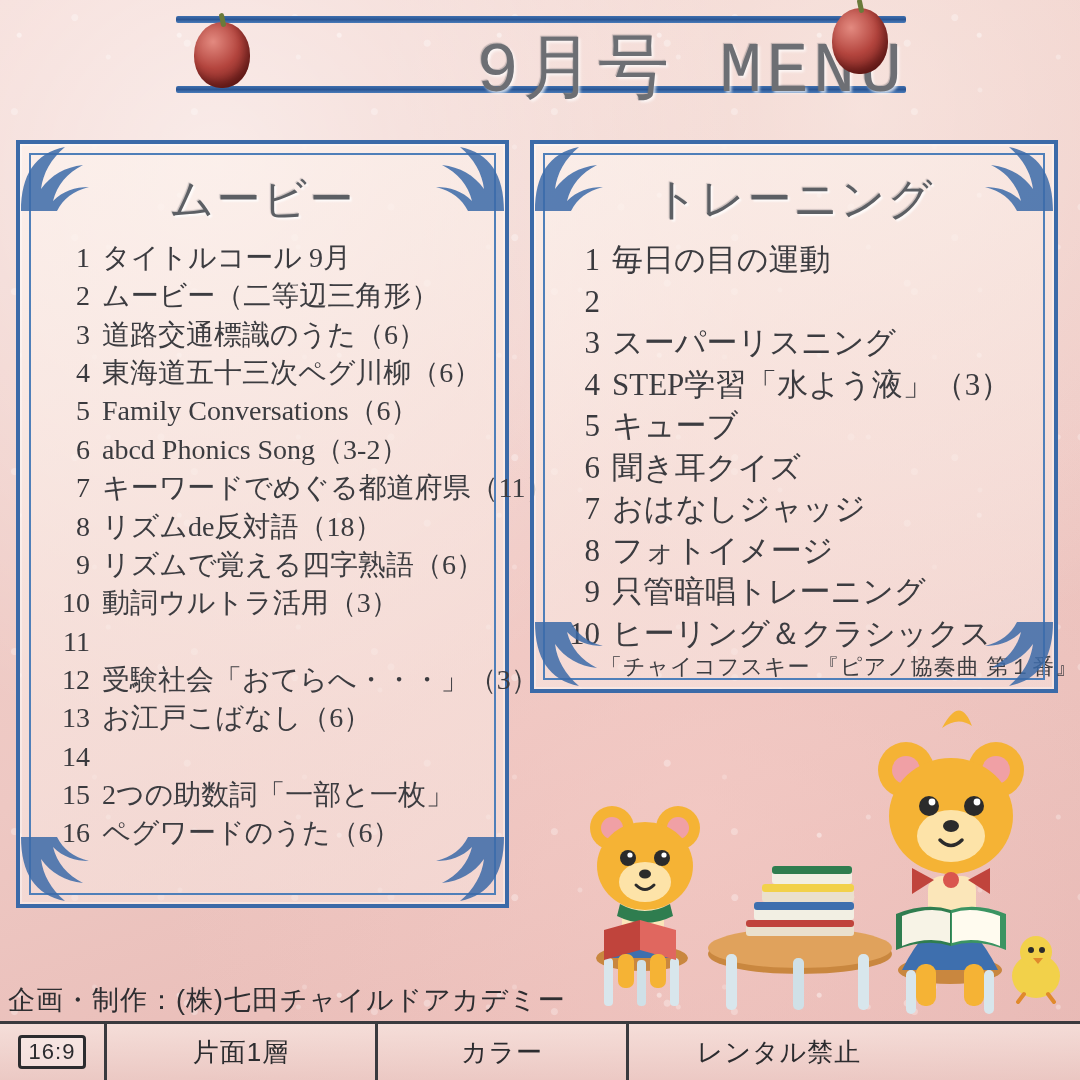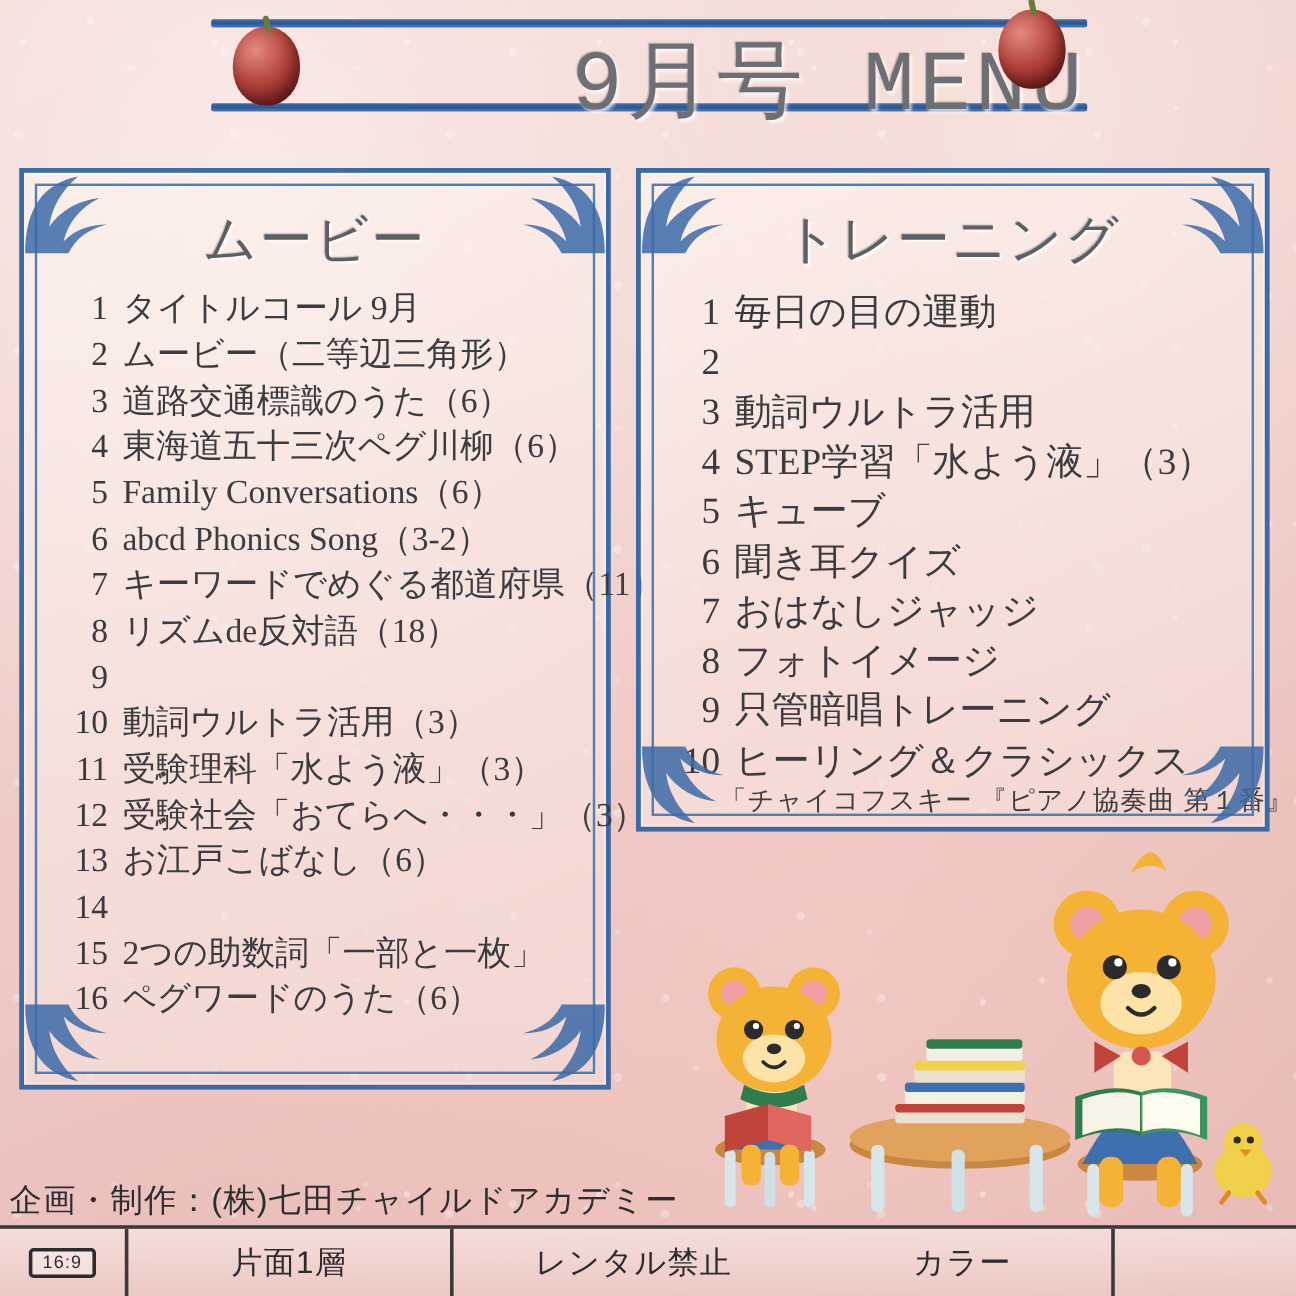--- a/index.html
+++ b/index.html
@@ -216,21 +216,21 @@
     font-size: 26px;
     color: #2c2c2f;
     font-family: "Liberation Sans", sans-serif;
     letter-spacing: 1px;
   }
   .spec-cell.ratio { width: 104px; }
   .ratio-box {
     border: 3px solid #2c2c2f;
     border-radius: 4px;
     padding: 1px 8px;
-    font-size: 15px;
+    font-size: 22px;
     background: rgba(255,255,255,.35);
   }
   .spec-cell.c1 { width: 268px; }
   .spec-cell.c2 { width: 248px; }
   .spec-cell.c3 { width: 300px; border-right: none; }
   .spec-cell.last { flex: 1; border-right: none; }
 </style>
 </head>
 <body>
 
@@ -301,28 +301,28 @@
       <li>
           <span class="num">7</span>
           <span class="txt">キーワードでめぐる都道府県（11）</span>
         </li>
       <li>
           <span class="num">8</span>
           <span class="txt">リズムde反対語（18）</span>
         </li>
       <li>
           <span class="num">9</span>
+          <span class="txt">リズムで覚える四字熟語（6）</span>
         </li>
       <li>
           <span class="num">10</span>
           <span class="txt">動詞ウルトラ活用（3）</span>
         </li>
       <li>
           <span class="num">11</span>
-          <span class="txt">受験理科「水よう液」（3）</span>
         </li>
       <li>
           <span class="num">12</span>
           <span class="txt">受験社会「おてらへ・・・」（3）</span>
         </li>
       <li>
           <span class="num">13</span>
           <span class="txt">お江戸こばなし（6）</span>
         </li>
       <li>
@@ -367,21 +367,21 @@
     <ul class="list">
       <li>
           <span class="num">1</span>
           <span class="txt">毎日の目の運動</span>
         </li>
       <li>
           <span class="num">2</span>
         </li>
       <li>
           <span class="num">3</span>
-          <span class="txt">動詞ウルトラ活用</span>
+          <span class="txt">スーパーリスニング</span>
         </li>
       <li>
           <span class="num">4</span>
           <span class="txt">STEP学習「水よう液」（3）</span>
         </li>
       <li>
           <span class="num">5</span>
           <span class="txt">キューブ</span>
         </li>
       <li>
@@ -510,18 +510,18 @@
     </svg>
   </div>
 
   <div class="footer-credit">企画・制作：(株)七田チャイルドアカデミー</div>
 
   <div class="spec-bar">
     <div class="spec-cell ratio">
       <span class="ratio-box">16:9</span>
     </div>
     <div class="spec-cell c1">片面1層</div>
+    <div class="spec-cell c2">カラー</div>
     <div class="spec-cell c3">レンタル禁止</div>
-    <div class="spec-cell c2">カラー</div>
     <div class="spec-cell last"></div>
   </div>
 
 </div>
 
 </body></html>

